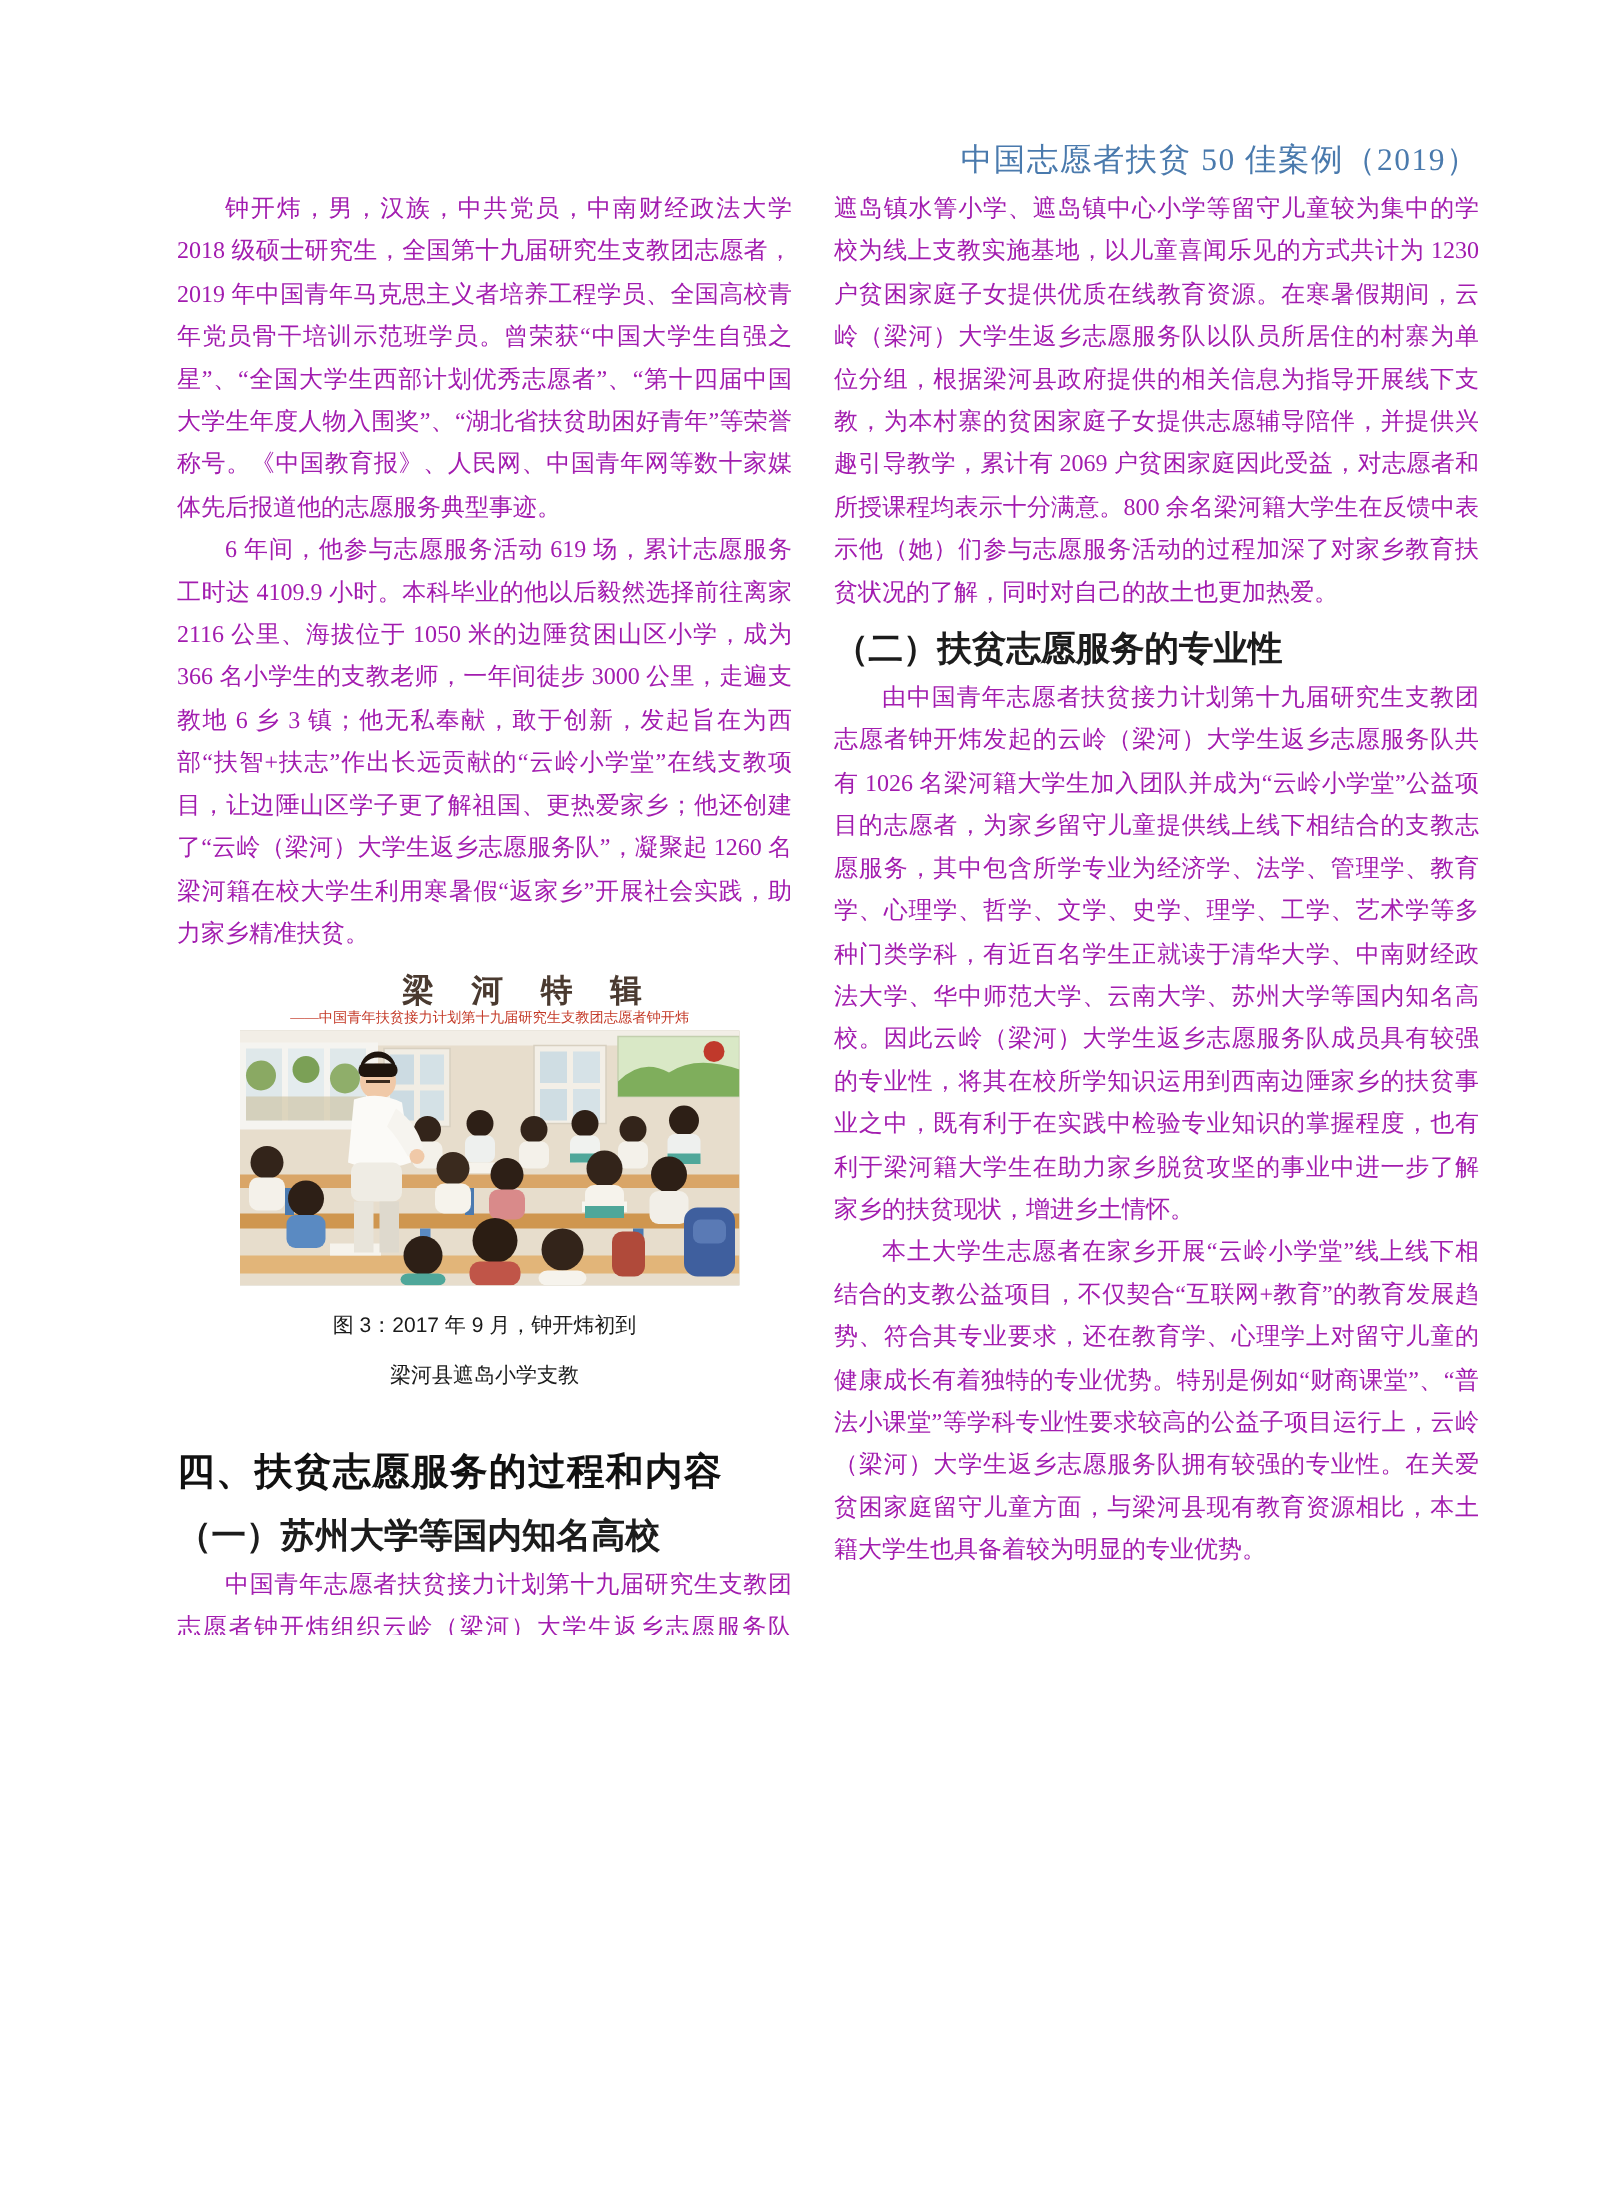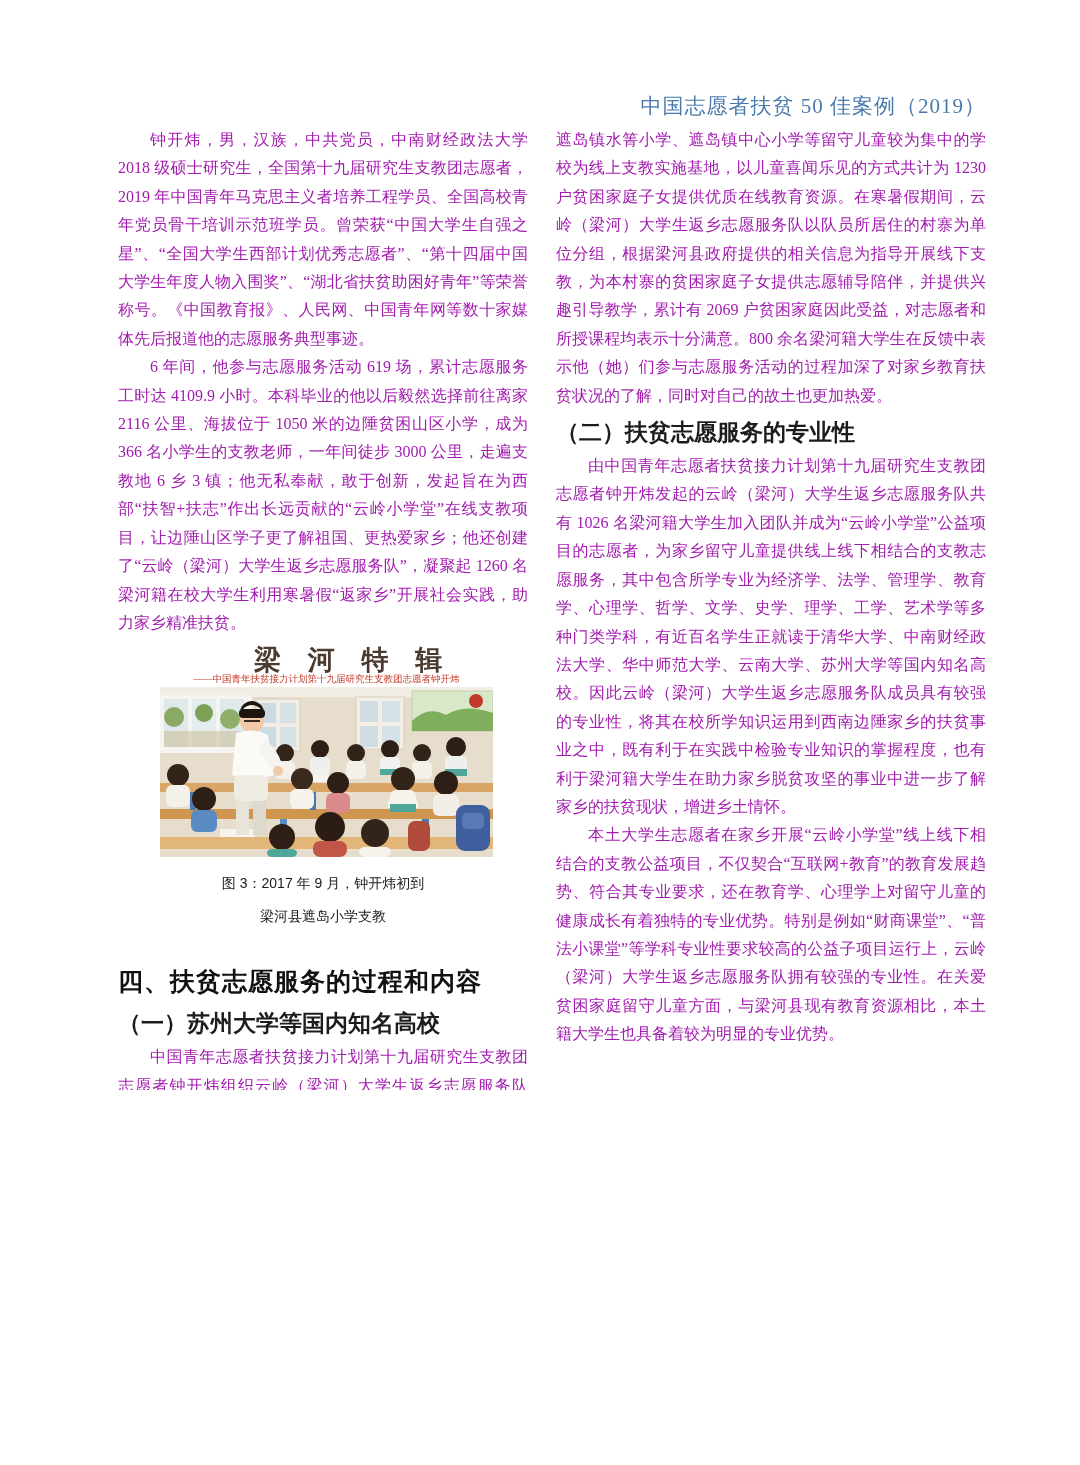--- a/index.html
+++ b/index.html
@@ -45,21 +45,21 @@
     color: #a21caf;
   }
   .indent { text-indent: 2em; }
   figure {
     margin: 10px 0 0 0;
     padding: 0;
   }
   .fig-title {
     text-align: center;
     padding-left: 60px;
-    font-size: 27px;
+    font-size: 21px;
     font-weight: bold;
     letter-spacing: 10px;
     color: #4a3a30;
     line-height: 26px;
   }
   .fig-subtitle {
     width: 333px;
     margin-left: 42px;
     text-align: center;
     font-size: 9.5px;

